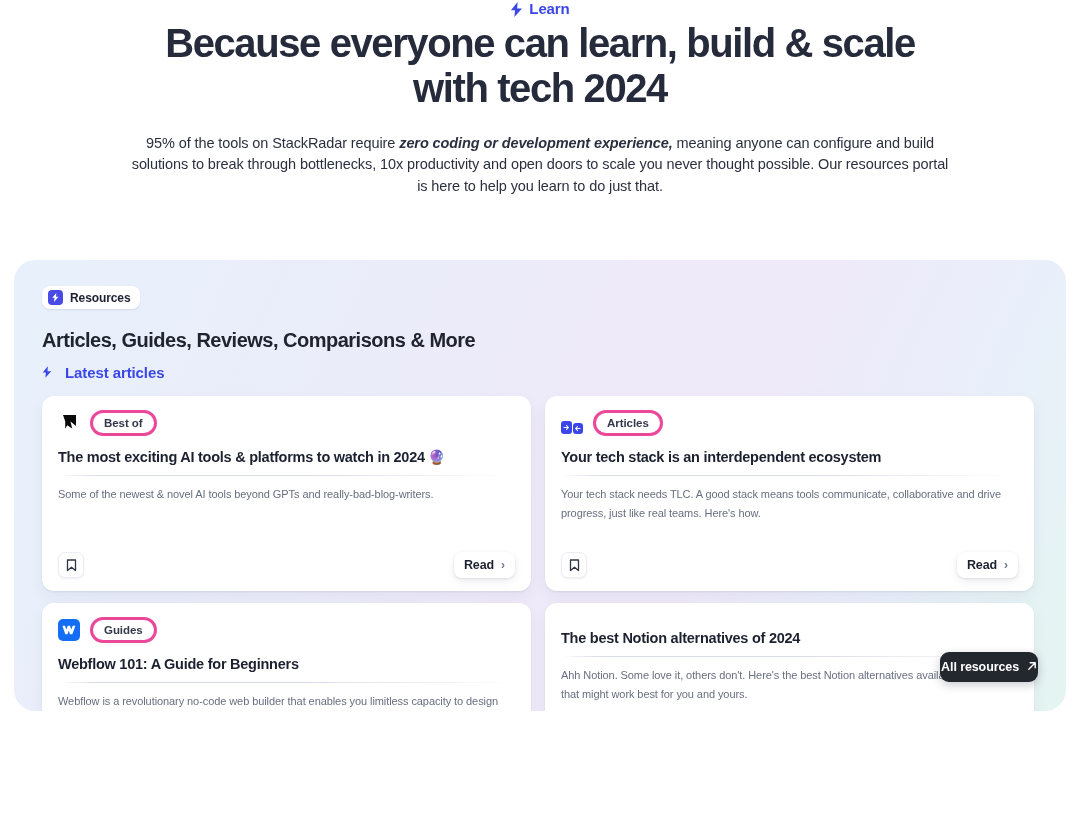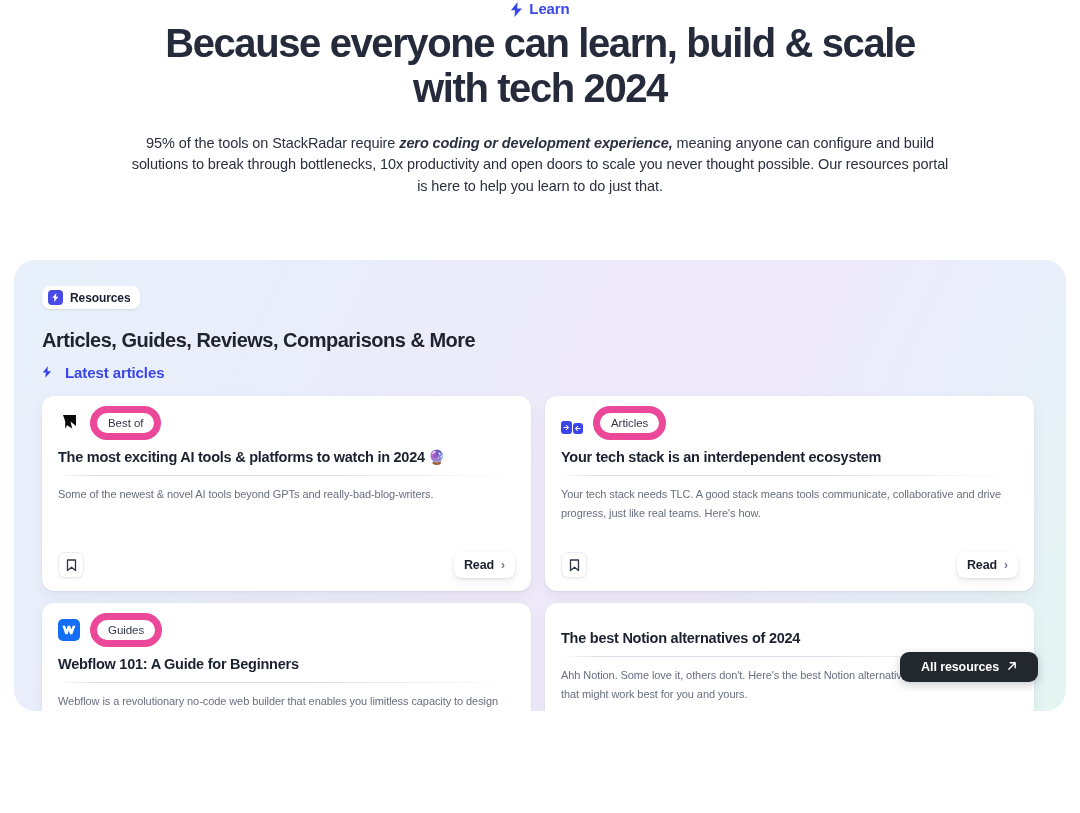--- a/index.html
+++ b/index.html
@@ -150,26 +150,26 @@
 
   .card-logo {
     width: 22px; height: 22px;
     flex: 0 0 auto;
     display: flex;
     align-items: center;
     justify-content: center;
   }
 
   .tag {
-    border: 7px solid #ec4899;
+    border: 3px solid #ec4899;
     border-radius: 999px;
     padding: 3px 11px;
     font-size: 11.5px;
     color: #32384A;
-    font-weight: 400;
+    font-weight: 700;
     letter-spacing: -0.05px;
     background: #fff;
     line-height: 14px;
   }
 
   .card-title {
     margin-top: 12px;
     font-size: 14.5px;
     font-weight: 700;
     color: #1C2130;
@@ -231,21 +231,21 @@
   .all-resources {
     position: absolute;
     right: 28px;
     bottom: 29px;
     display: inline-flex;
     align-items: center;
     gap: 8px;
     background: #23272E;
     color: #ffffff;
     border-radius: 9px;
-    padding: 8px 21px;
+    padding: 8px 1px;
     font-size: 12.5px;
     font-weight: 700;
     letter-spacing: -0.1px;
     box-shadow: 0 3px 10px rgba(20,24,50,0.22);
     cursor: pointer;
     text-align: right;
   }
   .all-resources .arrow { font-size: 12px; line-height: 1; }
 
   

